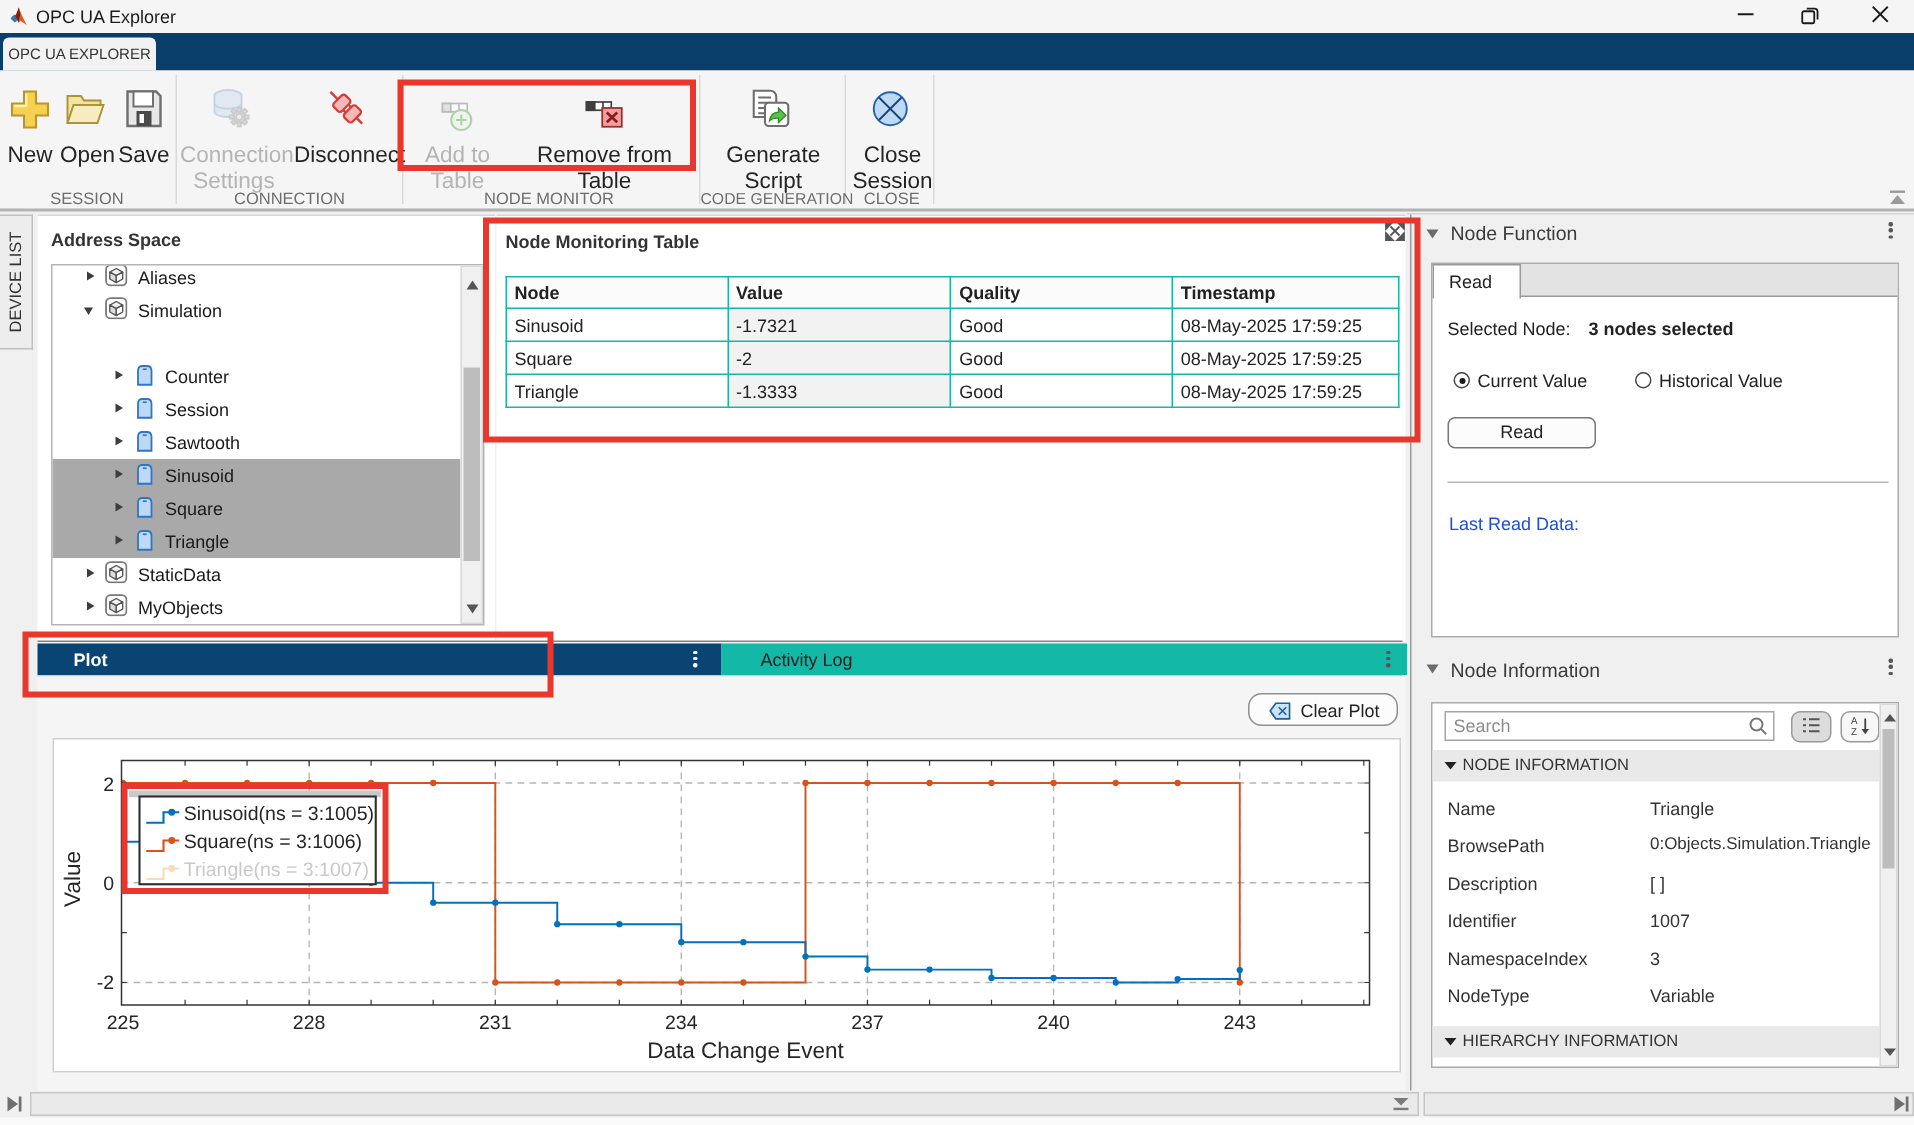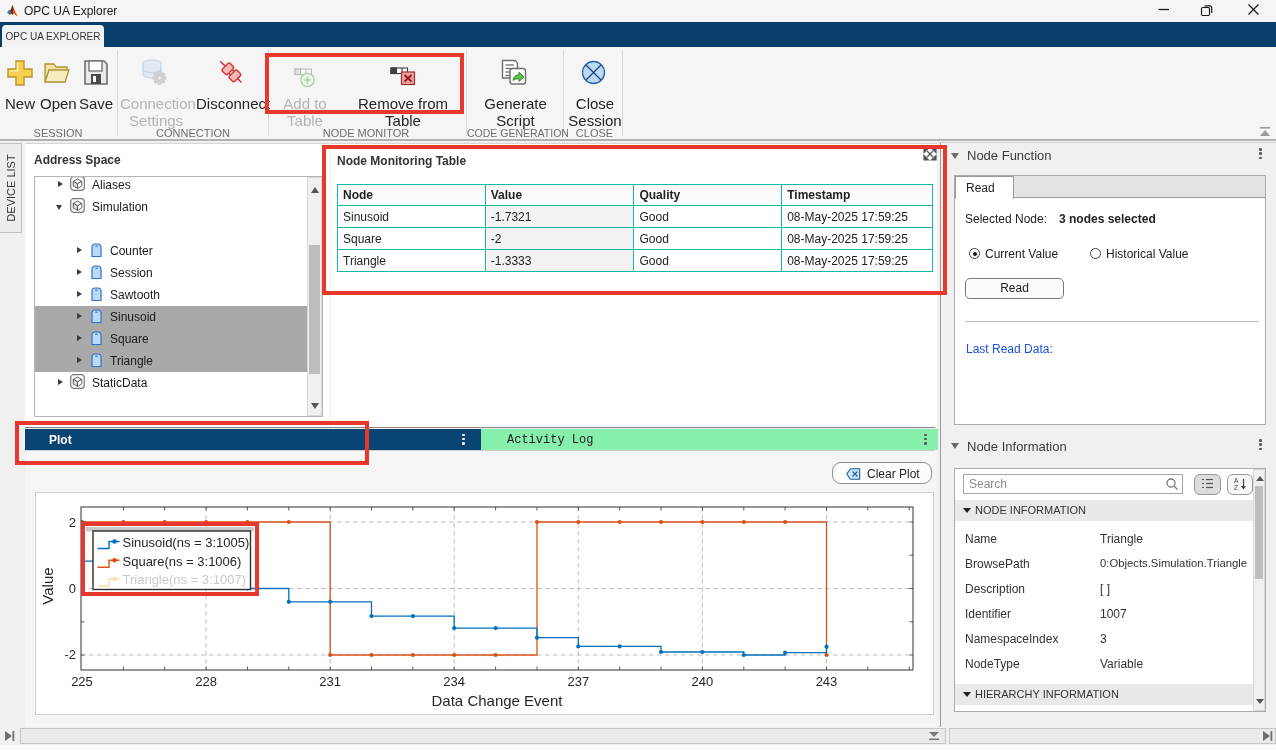--- a/index.html
+++ b/index.html
@@ -37,21 +37,21 @@
 
 #nmtpanel { left:331px; top:143px; width:606px; height:284px; background:#ffffff; border-top:1px solid #d5d5d5; }
 #nmttitle { left:337px; top:154px; font-size:12px; font-weight:bold; color:#333; }
 #nmtable { left:337px; top:184px; width:596px; border-collapse:collapse; font-size:12px; color:#222; }
 #nmtable th { font-weight:bold; text-align:left; background:#fbfbfb; }
 #nmtable th, #nmtable td { border:1px solid #14b8a6; padding:0 0 0 5px; height:21px; }
 #nmtable td { height:22px; }
 #nmtable td.g { background:#f2f2f2; }
 
 #plottab { left:25px; top:428.5px; width:456px; height:21.5px; background:#0a4472; color:#fff; font-size:12px; font-weight:bold; }
-#acttab { left:481px; top:428.5px; width:496px; height:21.5px; background:#86efac; color:#222; font-size:12px;font-family:Liberation Mono, monospace; }
+#acttab { left:481px; top:428.5px; width:496px; height:21.5px; background:#14b8a6; color:#222; font-size:12px; }
 #tabrowline { left:25px; top:450px; width:910px; height:1px; background:#cccccc; }
 #plotsection { left:25px; top:451px; width:912px; height:276px; background:#f5f5f5; }
 #clearbtn { left:832px; top:462px; width:100px; height:22px; background:#fcfcfc; border:1px solid #8f8f8f; border-radius:9px; font-size:12px; color:#222; }
 #plotbox { left:35px; top:492px; width:899px; height:223px; background:#ffffff; border:1px solid #cfcfcf; }
 
 #rcol { left:938px; top:142px; width:338px; height:586px; background:#f0f0f0; border-top:1px solid #d5d5d5; }
 .paneltitle { font-size:13px; color:#3b3b3b; }
 .collapse-arr { position:absolute; width:0; height:0; border-top:6px solid #6a6a6a; border-left:4.5px solid transparent; border-right:4.5px solid transparent; }
 .dots3 { position:absolute; width:3px; }
 .dots3 i { display:block; width:2.6px; height:2.6px; border-radius:50%; margin-bottom:1.8px; }
@@ -271,20 +271,27 @@
         <use href="#tagicon"></use>
       </svg>
     <span class="ttext" style="left:75px">Triangle</span>
   </div>
   <div class="trow" style="top:195px">
     <div class="tarr right" style="left:23px"></div>
     <svg style="position:absolute;left:35px;top:2px" width="15" height="15">
         <use href="#cubeicon"></use>
       </svg>
     <span class="ttext" style="left:57px">StaticData</span>
+  </div>
+  <div class="trow" style="top:217px">
+    <div class="tarr right" style="left:23px"></div>
+    <svg style="position:absolute;left:35px;top:2px" width="15" height="15">
+        <use href="#cubeicon"></use>
+      </svg>
+    <span class="ttext" style="left:57px">MyObjects</span>
   </div>
   <div class="sb" style="left:272px;top:0;width:15px;height:239px">
     <div class="sbarr" style="left:3px;top:9px;border-left:4.5px solid transparent;border-right:4.5px solid transparent;border-bottom:6px solid #555"></div>
     <div class="sbthumb" style="left:1px;top:67px;width:11px;height:129px"></div>
     <div class="sbarr" style="left:3px;bottom:6px;border-left:4.5px solid transparent;border-right:4.5px solid transparent;border-top:6px solid #555"></div>
   </div>
 </div>
 
 <div class="abs" id="nmtpanel"></div>
 <div class="abs" id="nmttitle">Node Monitoring Table</div>

